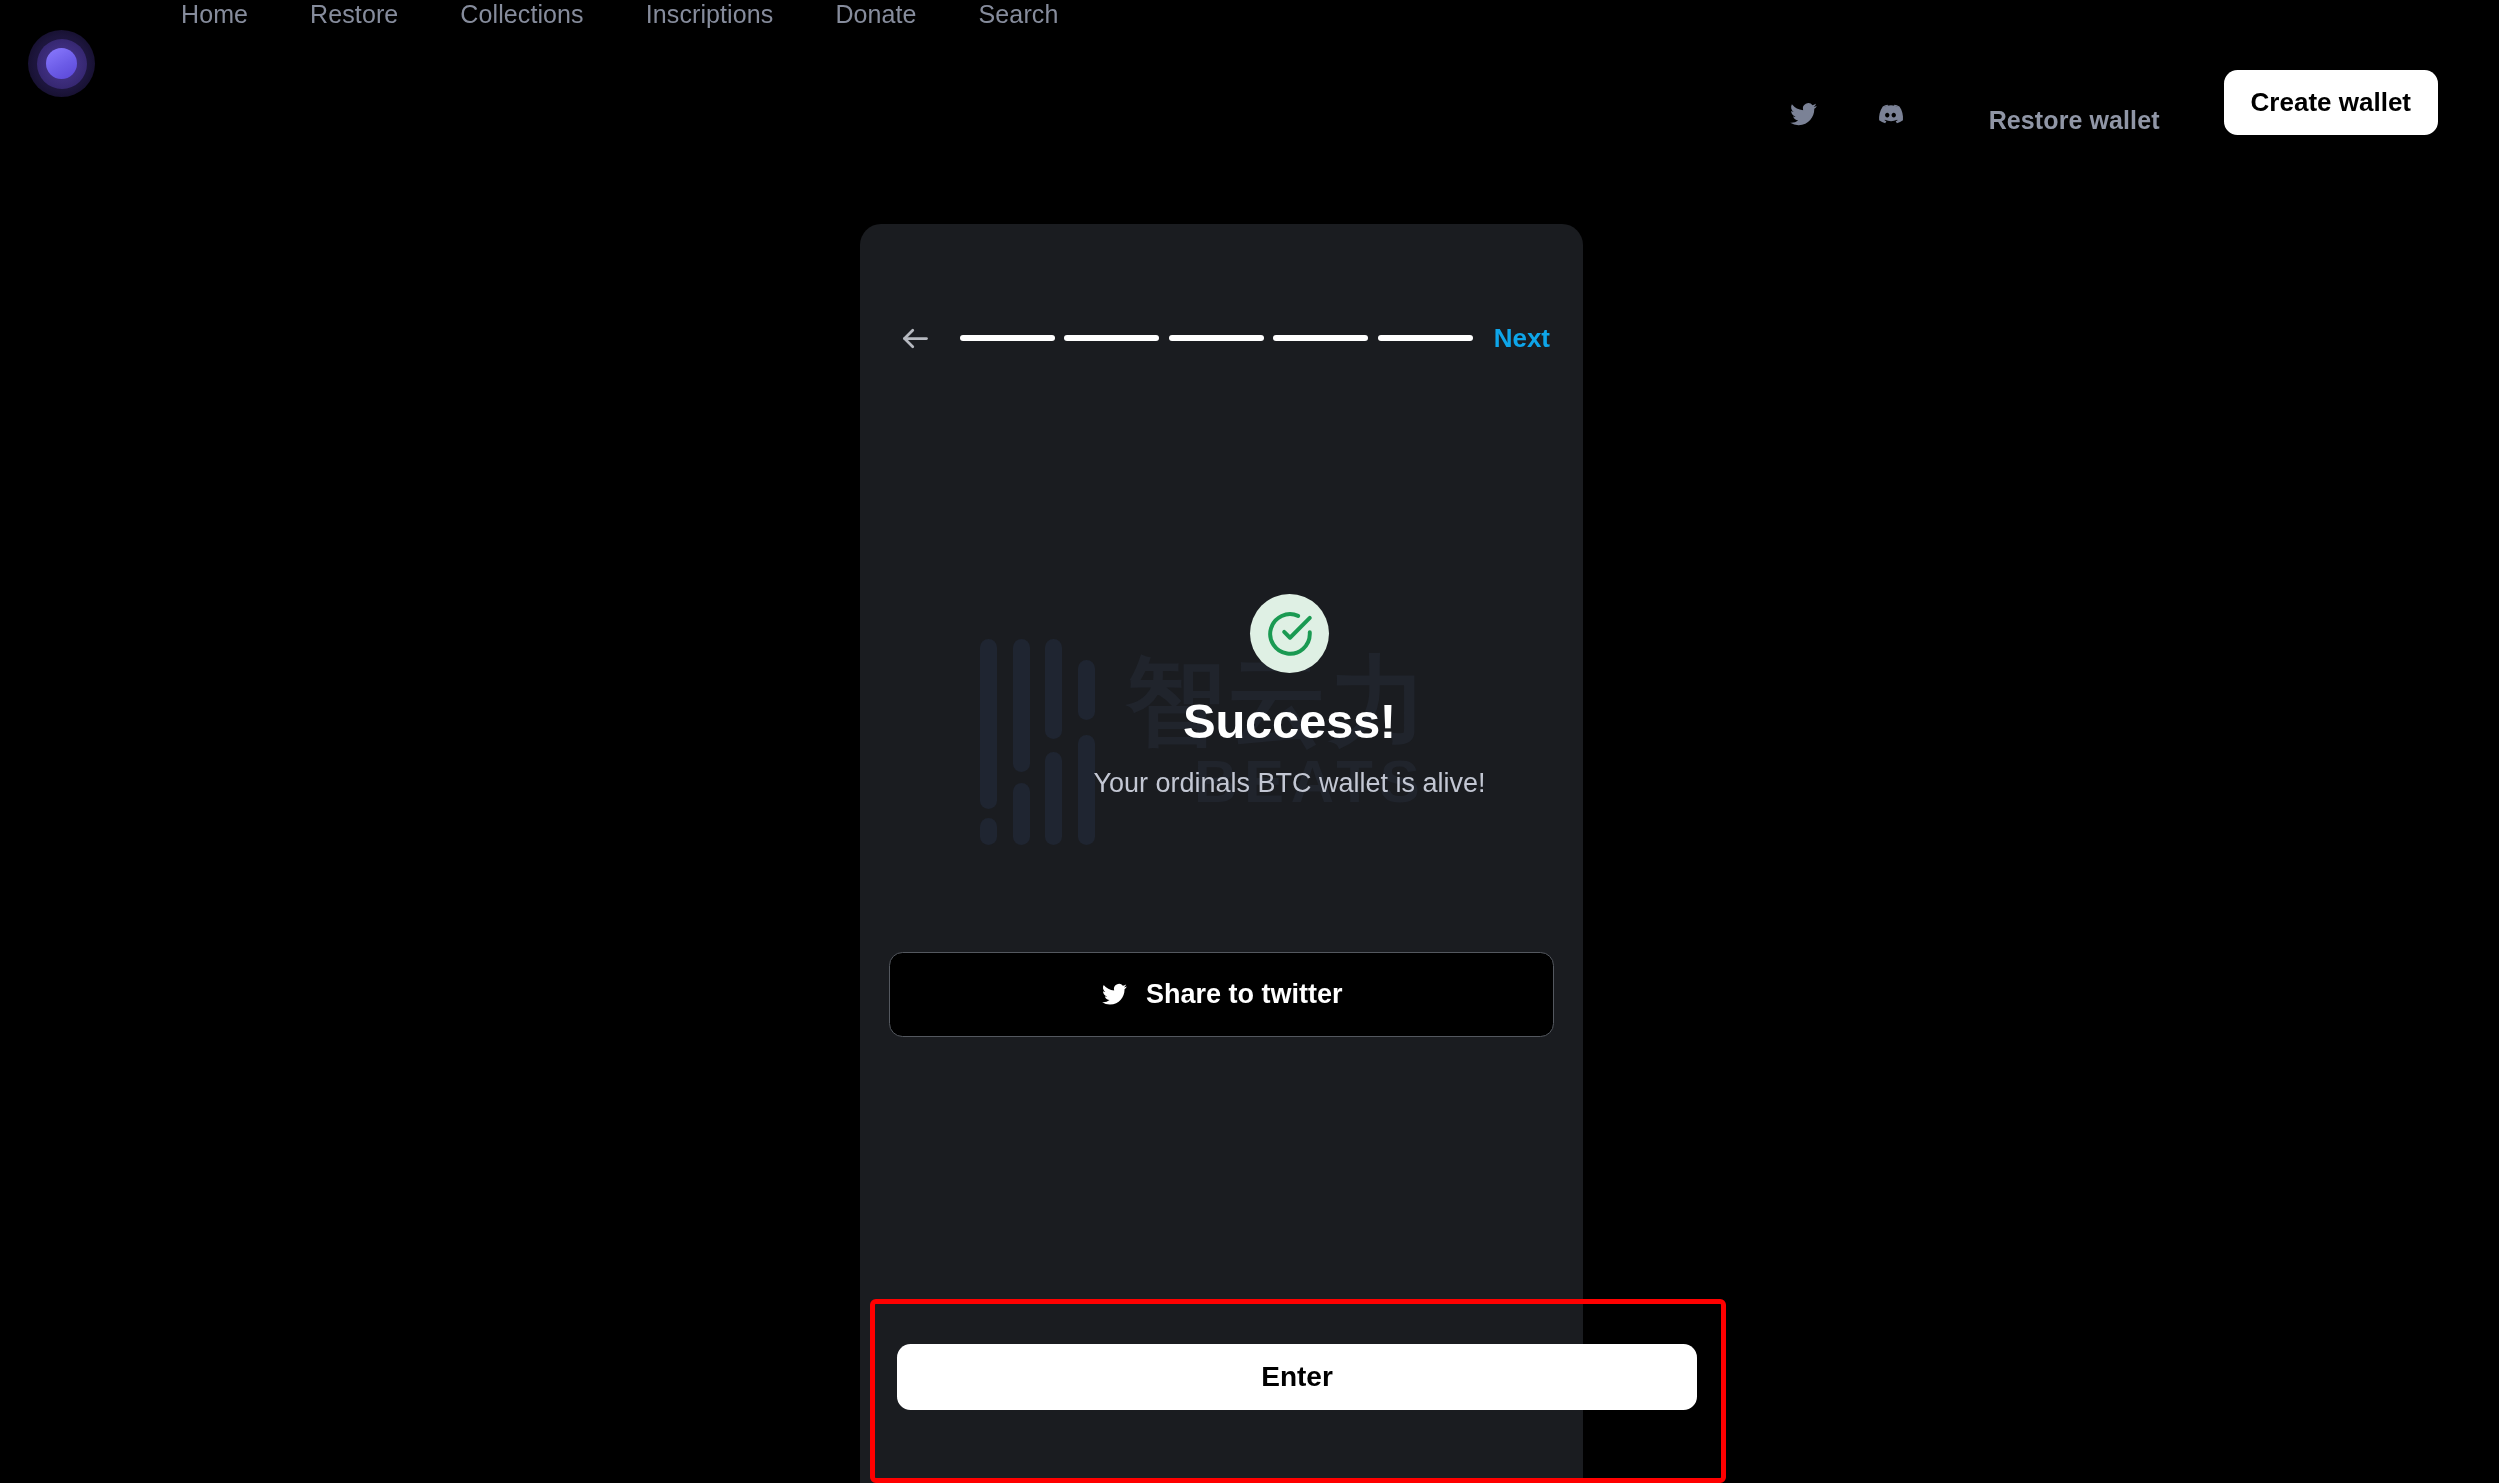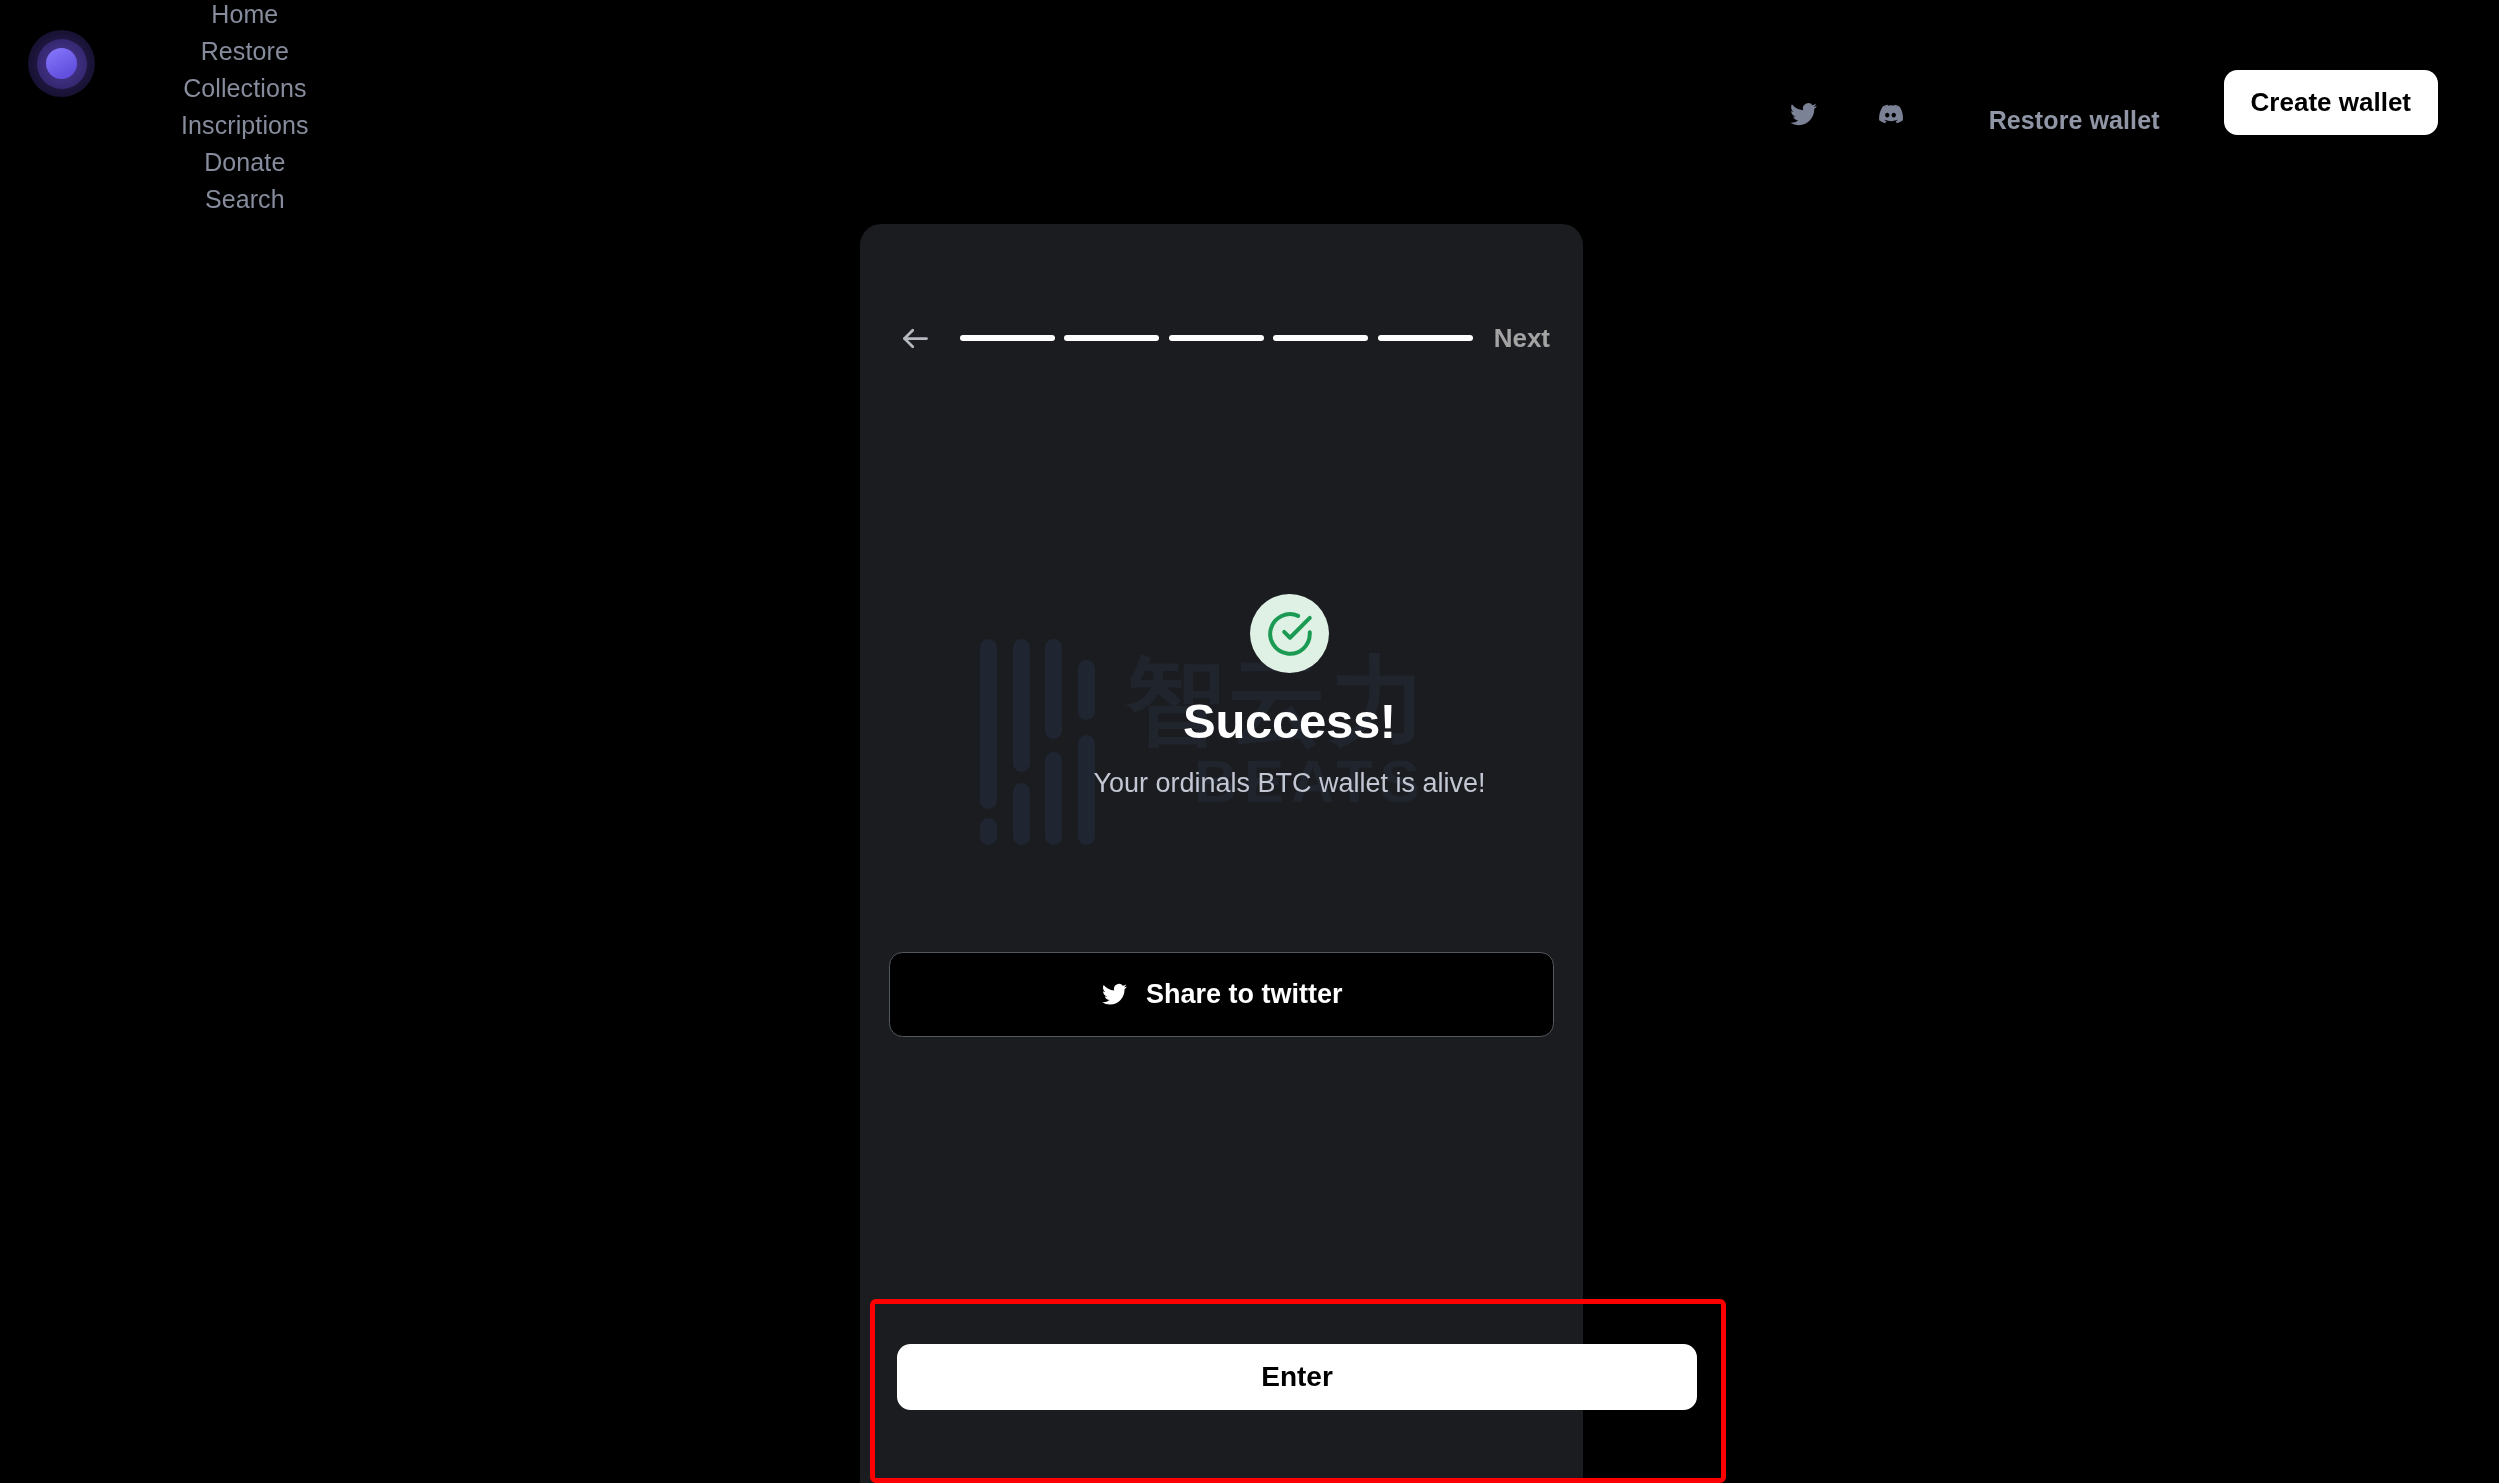--- a/index.html
+++ b/index.html
@@ -58,23 +58,21 @@
     border-radius: 50%;
     background: linear-gradient(150deg, #8b7bff 0%, #6c5ce7 55%, #5a46d6 100%);
   }
 
   .nav {
     position: absolute;
     left: 150px;
     top: 0;
     height: 127px;
     display: flex;
-    align-items: center;
-    gap: 8px;
-    flex-direction: column;
+    gap: 0;
   }
   .nav-link {
     color: #868c9c;
     font-size: 25px;
     font-weight: 400;
     letter-spacing: 0.1px;
     padding: 0 31px;
     white-space: nowrap;
     text-decoration: none;
     cursor: pointer;
@@ -165,21 +163,21 @@
   }
   .step-bar {
     flex: 1 1 0;
     height: 6.7px;
     border-radius: 3.9px;
     background: #3a3d44;
   }
   .step-bar.done { background: #ffffff; }
 
   .next-btn {
-    color: #a3a3a3;
+    color: #0ea5e9;
     font-size: 26px;
     font-weight: 700;
     white-space: nowrap;
     cursor: pointer;
     flex: 0 0 auto;
   }
 
   
   .watermark {
     position: absolute;

